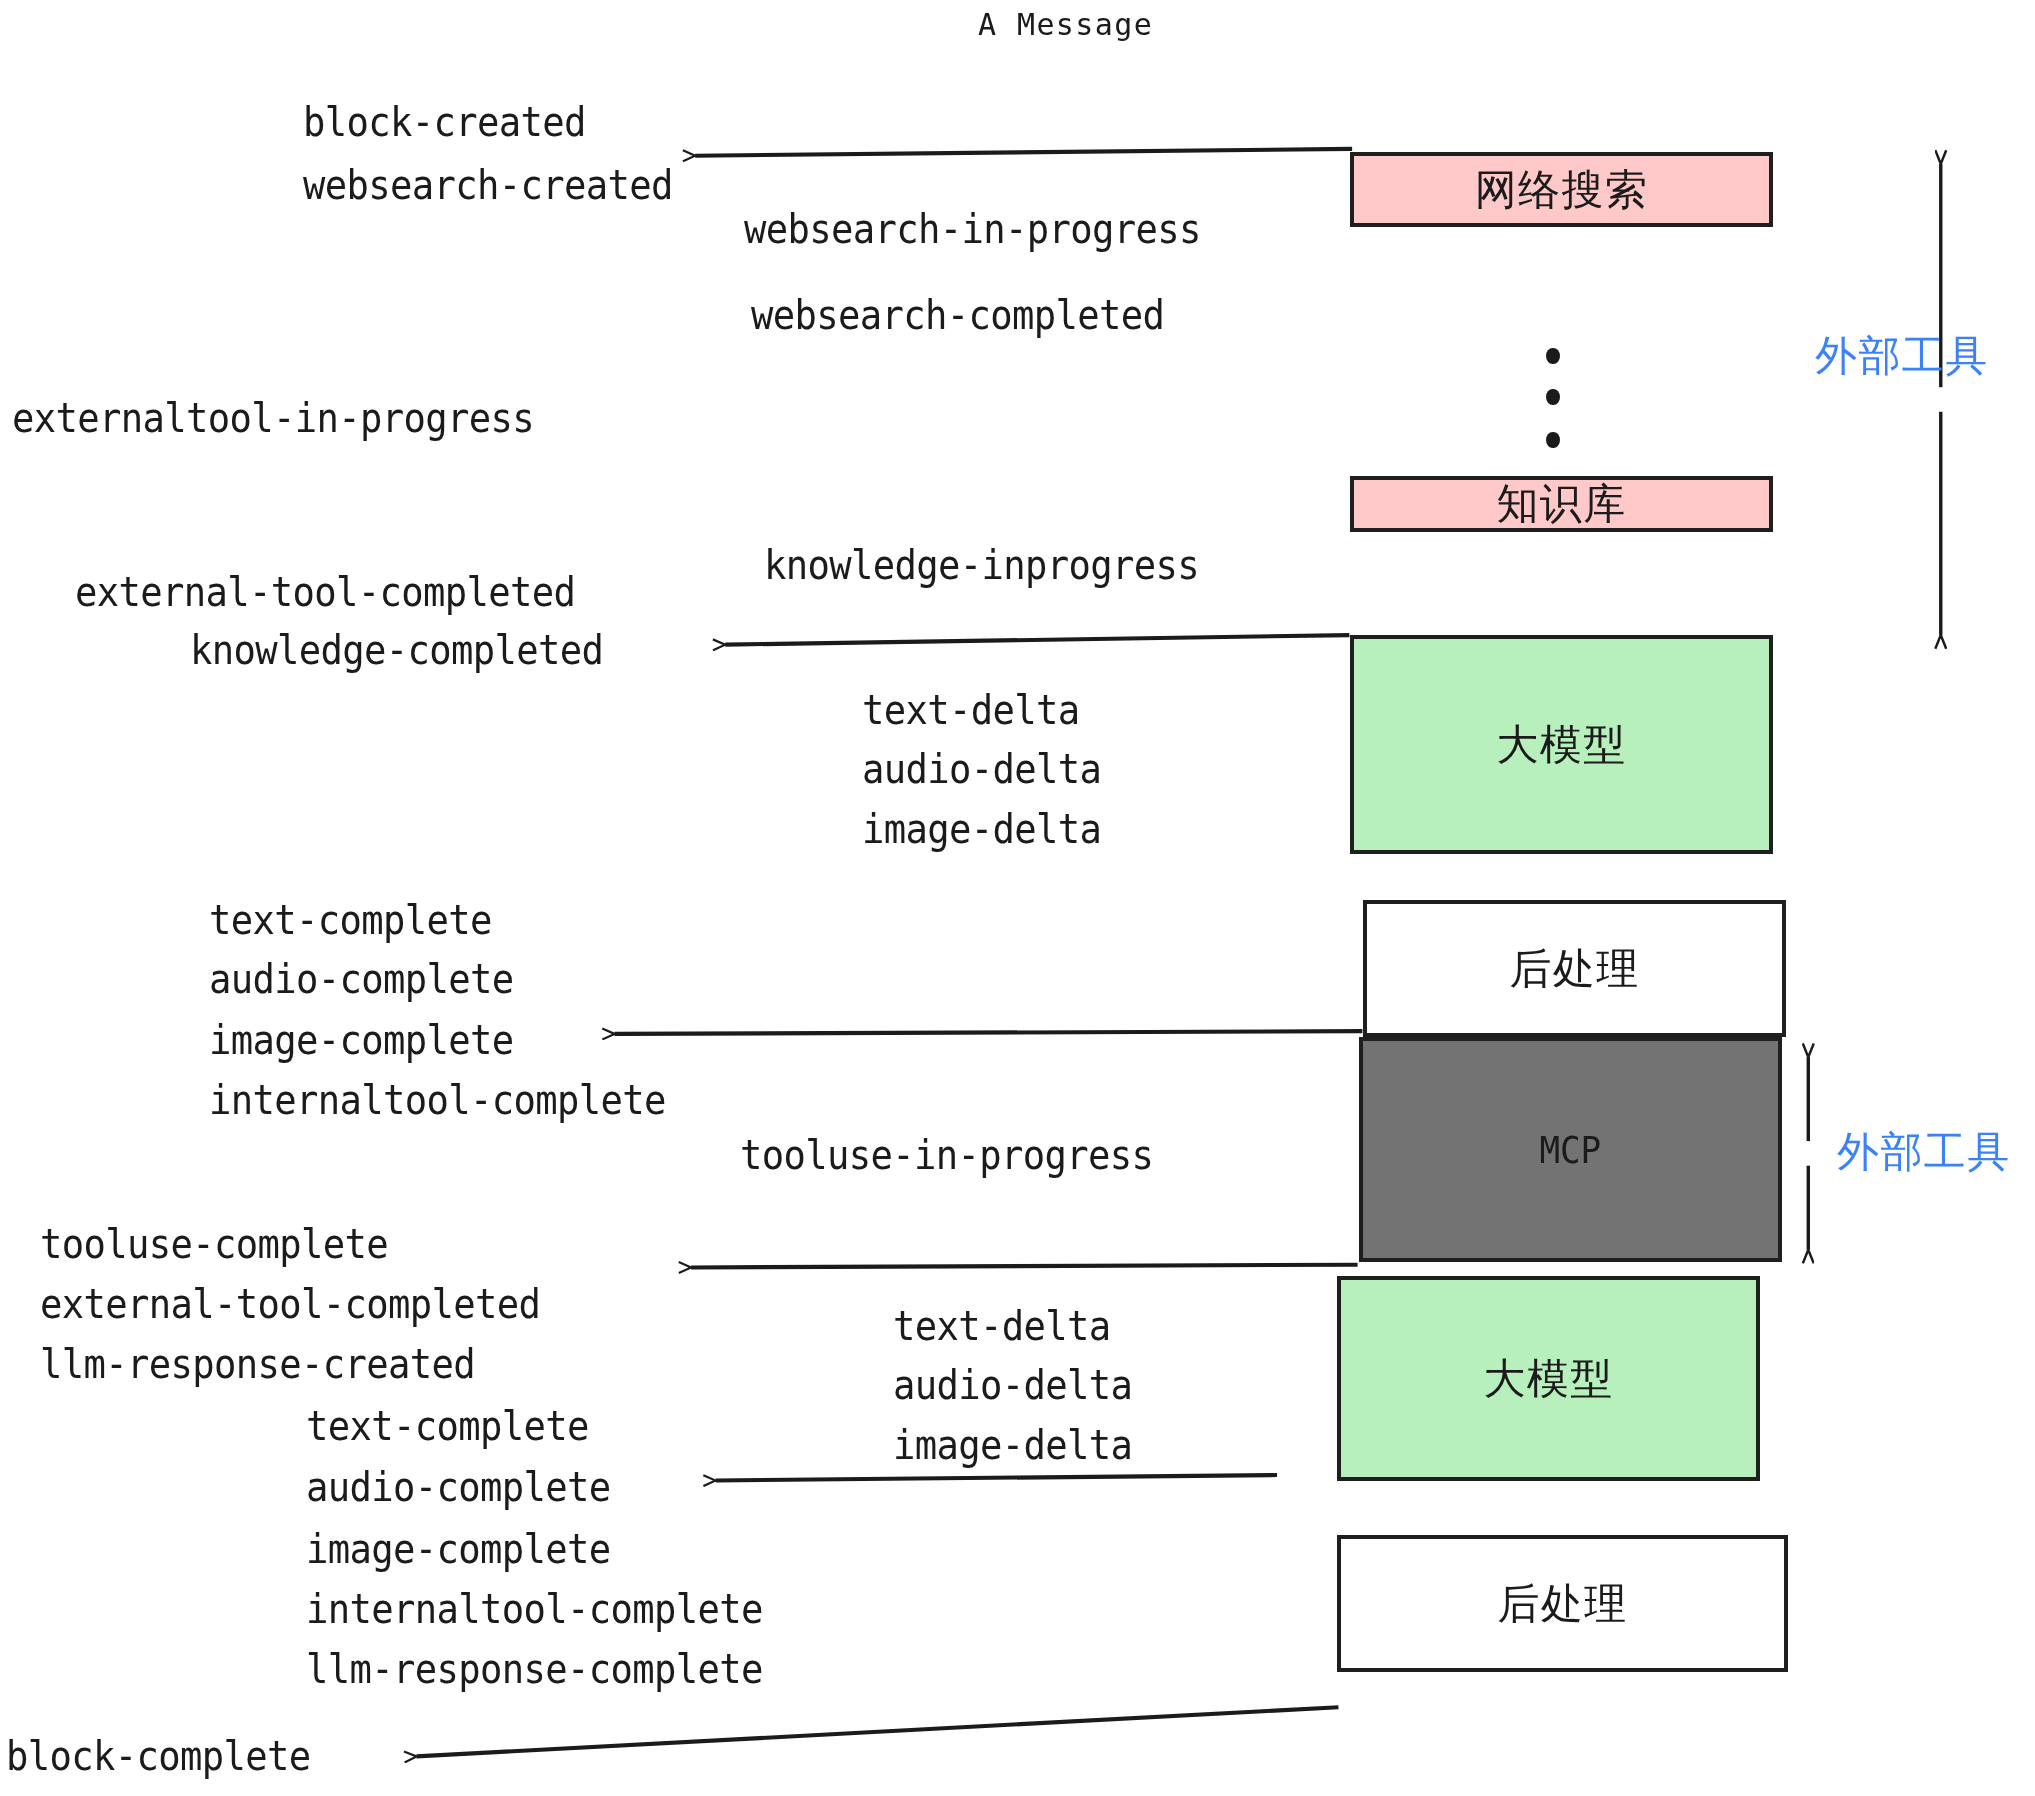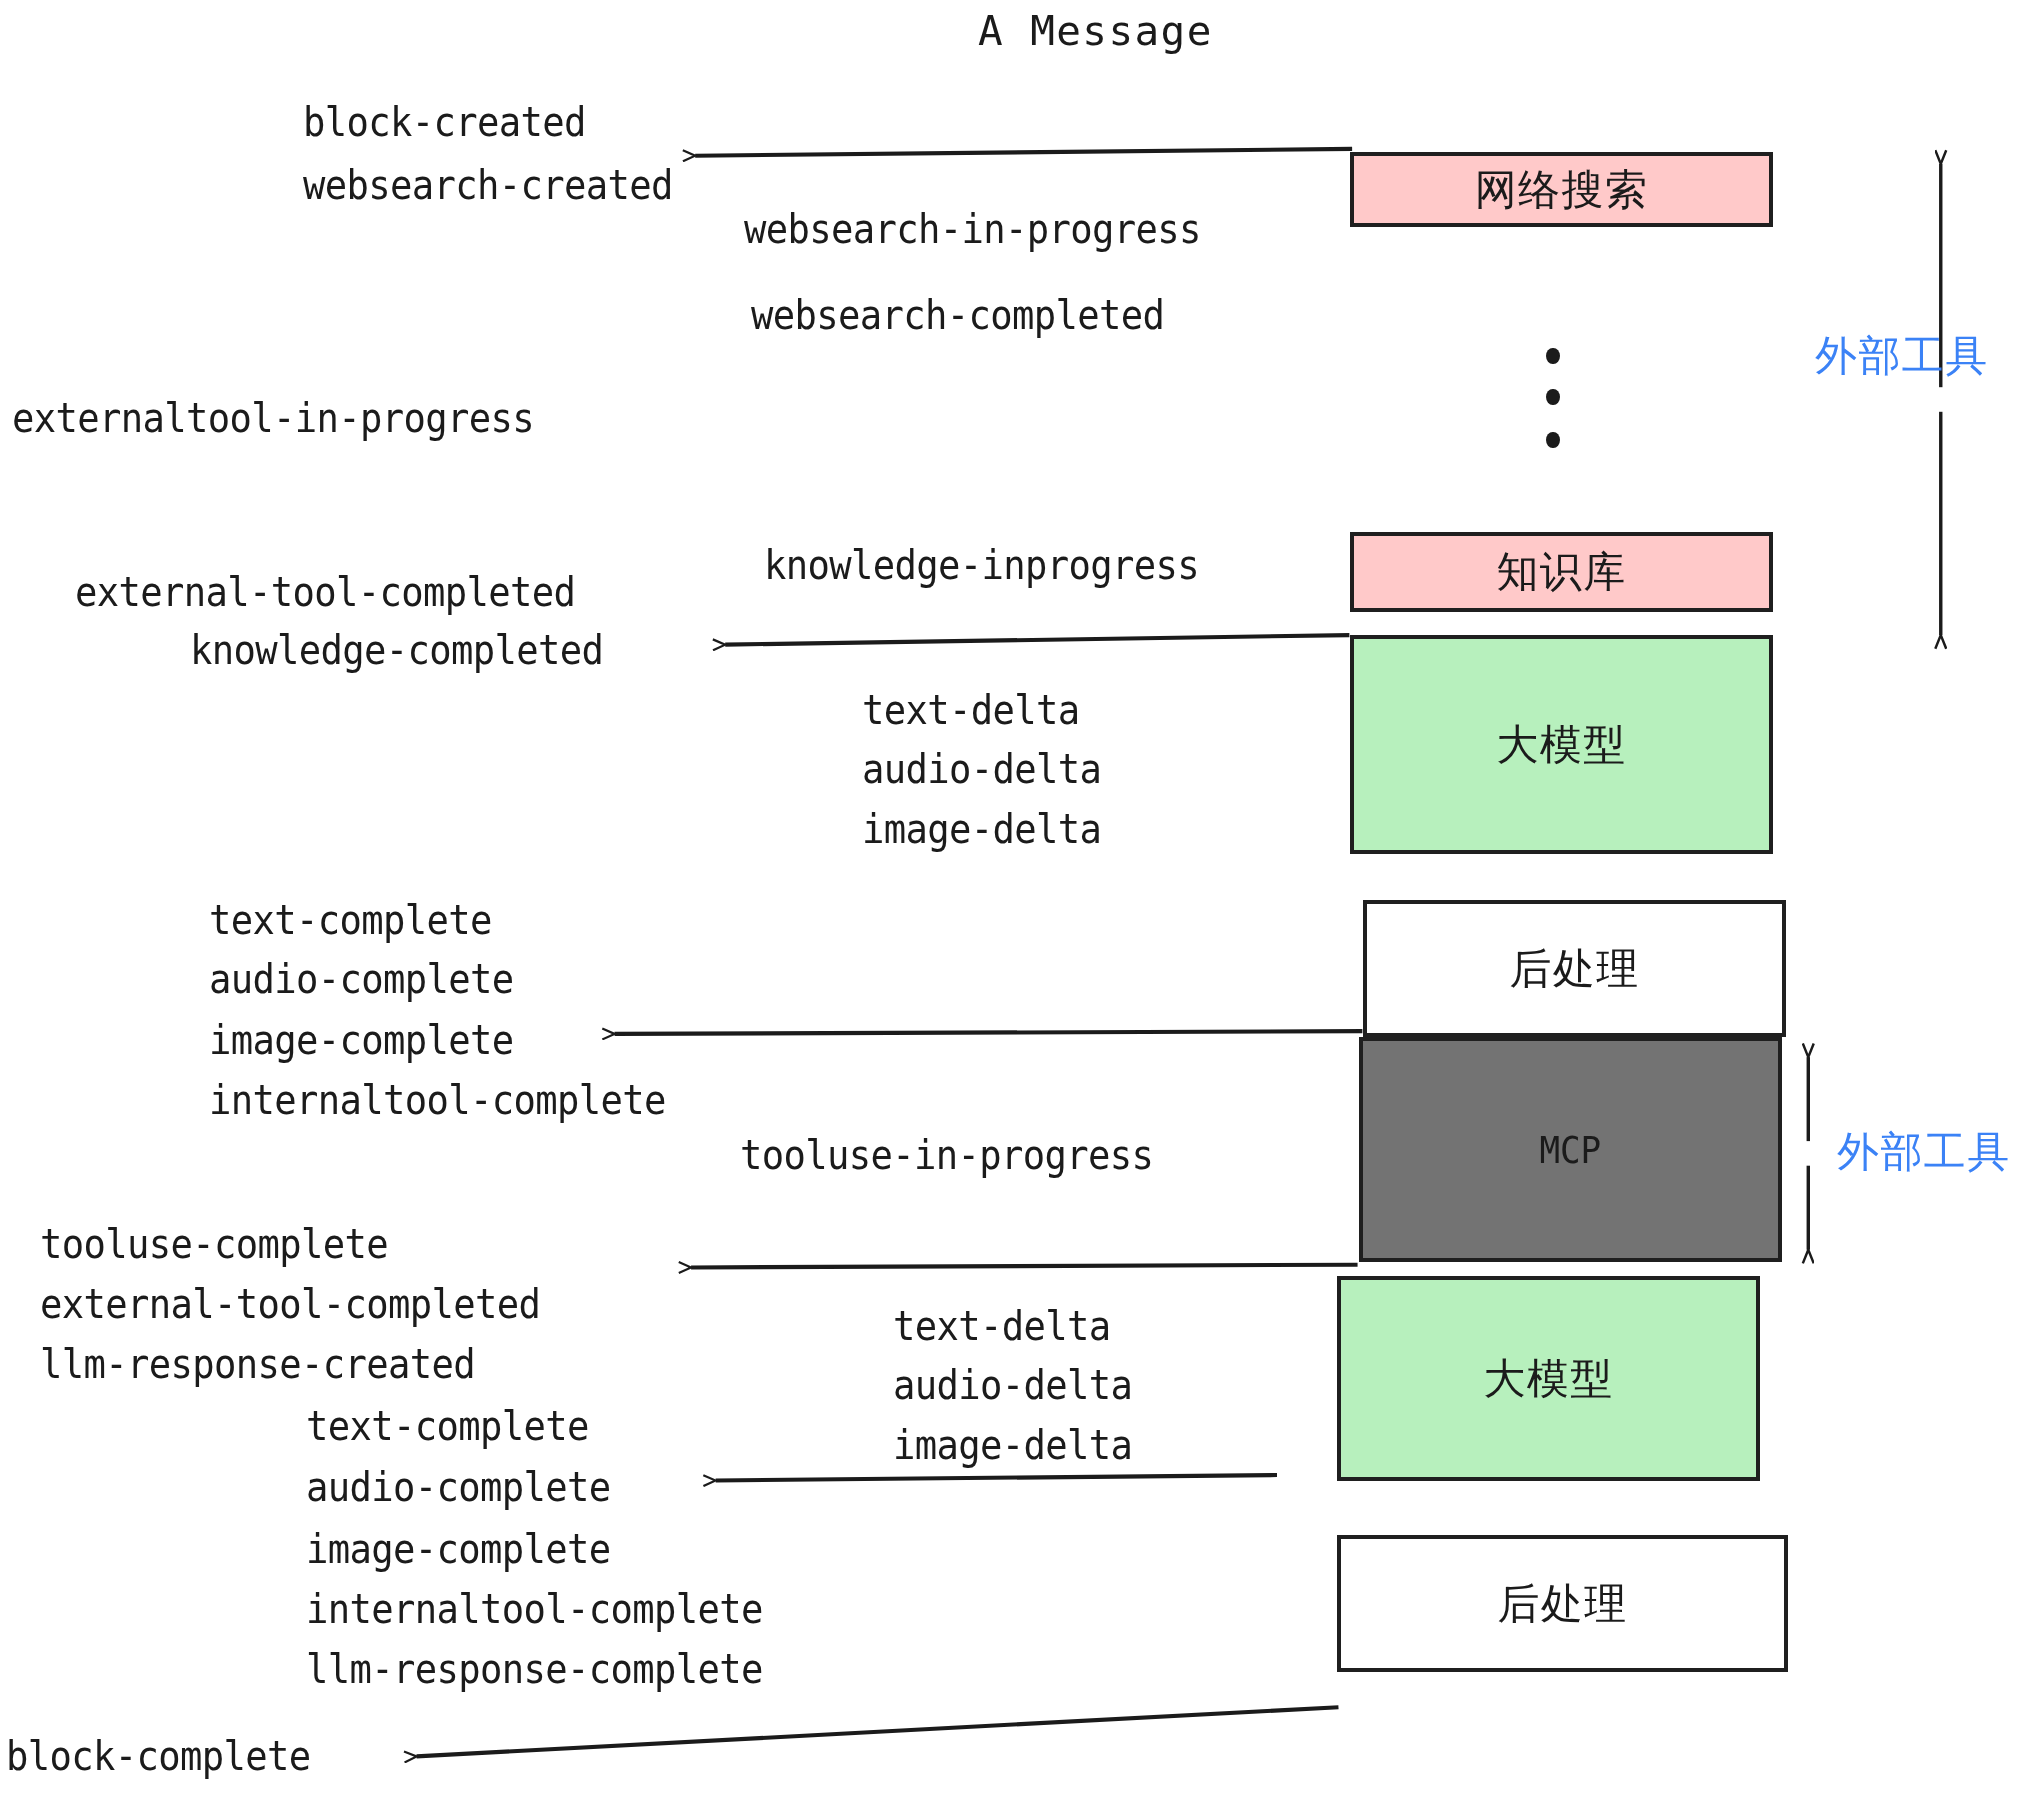--- a/index.html
+++ b/index.html
@@ -24,21 +24,21 @@
     line-height: 1;
     letter-spacing: -0.7px;
     color: #1b1b1b;
     transform: scaleX(0.93);
     transform-origin: left center;
   }
   .title {
     position: absolute;
     white-space: pre;
     font-family: "DejaVu Sans Mono", "Liberation Mono", monospace;
-    font-size: 41px;
+    font-size: 30px;
     letter-spacing: 1.4px;
     color: #1b1b1b;
   }
   .node {
     position: absolute;
     box-sizing: border-box;
     border: 4.1px solid #1f1f1f;
     display: flex;
     align-items: center;
     justify-content: center;
@@ -108,21 +108,21 @@
         <line x1="2842" y1="603" x2="2842" y2="930" marker-end="url(#ahU)"></line>
         <line x1="2648" y1="1671" x2="2648" y2="1548" marker-end="url(#ahU)"></line>
         <line x1="2648" y1="1707" x2="2648" y2="1830" marker-end="url(#ahU)"></line>
       </g>
   </svg>
 
   <div id="nodes-layer">
       <div class="node" style="left: 1350px; top: 152px; width: 423px; height: 75px; background: rgb(255, 201, 201); text-align: right;">
         <span>网络搜索</span>
       </div>
-      <div class="node" style="left: 1350px; top: 532px; width: 423px; height: 80px; background: rgb(255, 201, 201);">
+      <div class="node" style="left: 1350px; top: 476px; width: 423px; height: 56px; background: rgb(255, 201, 201);">
         <span>知识库</span>
       </div>
       <div class="node" style="left: 1350px; top: 635px; width: 423px; height: 219px; background: rgb(183, 240, 189);">
         <span>大模型</span>
       </div>
       <div class="node" style="left: 1363px; top: 900px; width: 423px; height: 137px; background: rgb(255, 255, 255);">
         <span>后处理</span>
       </div>
       <div class="node mcp" style="left: 1359px; top: 1037px; width: 423px; height: 225px; background: #737373;">
         <span>MCP</span>

